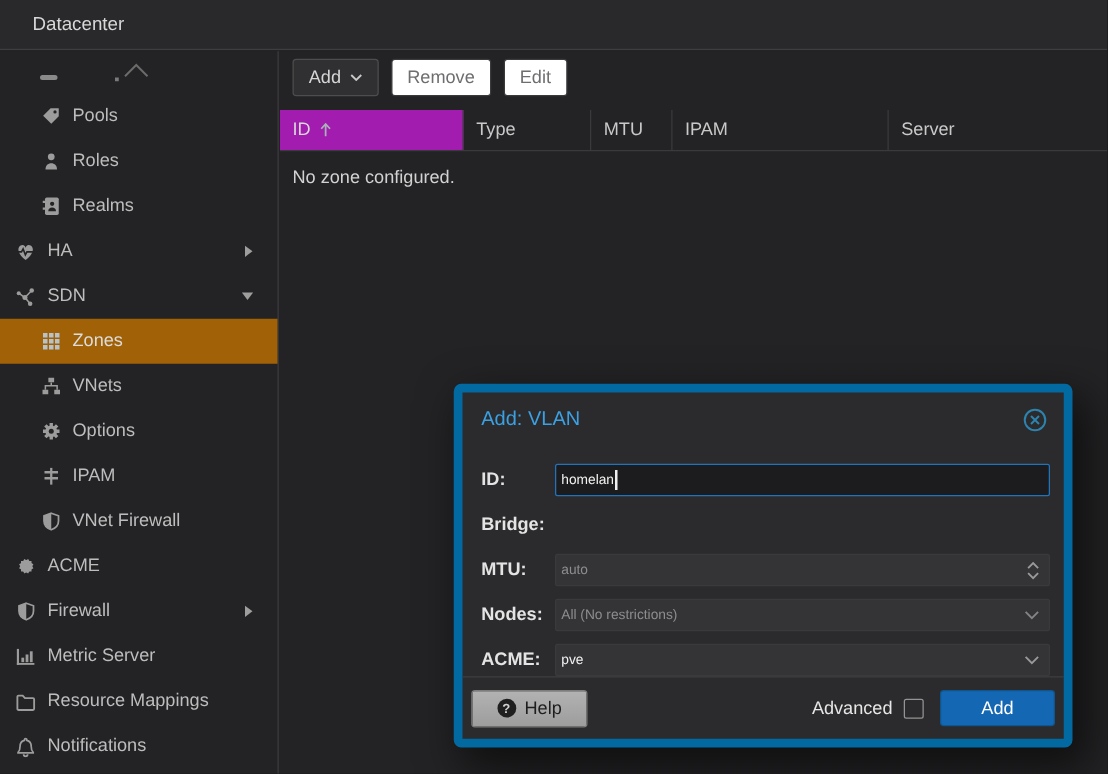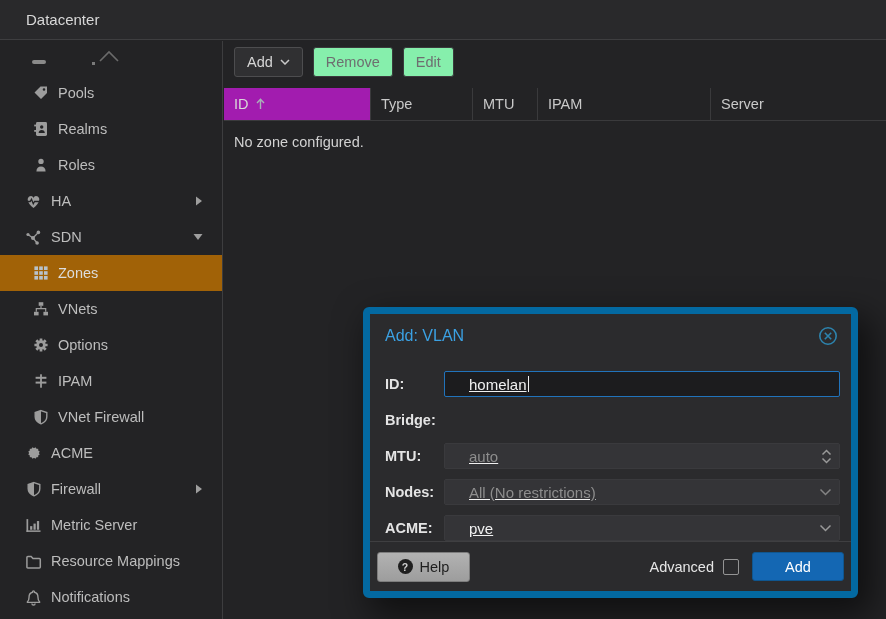--- a/index.html
+++ b/index.html
@@ -8,61 +8,61 @@
   #screen { position:relative; width:886px; height:619px; background:#232325; overflow:hidden; }
 
   
   .topbar { position:absolute; left:0; top:0; width:886px; height:40px; background:#29292b;
             border-bottom:1px solid #3e3e40; display:flex; align-items:center; padding-left:26px; }
   .topbar .title { font-size:15px; color:#d8d8d8; }
 
   
   .sidebar { position:absolute; left:0; top:41px; width:223px; bottom:0; background:#232325;
              border-right:1px solid #3d3d3f; }
-  .side-item { position:relative; height:36px; display:flex; align-items:center; padding-left:25px; cursor:pointer; }
+  .side-item { position:relative; height:36px; display:flex; align-items:center; padding-left:12px; cursor:pointer; }
   .side-item.child { padding-left:32px;text-align:center; }
   .side-item .ico { width:17px; height:17px; flex:0 0 17px; margin-right:9px; display:flex; align-items:center; justify-content:center; }
   .side-item .lbl { font-size:14.5px; color:#bdbdbd; white-space:nowrap; }
   .side-item.selected { background:#a16207; }
   .side-item.selected .lbl { color:#dcdcdc; }
   .expander { position:absolute; right:19px; top:50%; transform:translateY(-50%); display:flex; }
   .clipped { height:34px; position:relative; overflow:hidden; }
   .clip-dash { position:absolute; left:32px; top:19px; width:14px; height:4px; background:#8a8a8a; border-radius:2px; }
   .clip-dot  { position:absolute; left:92px; top:21px; width:3px; height:3px; background:#7a7a7a; }
   .clip-chev { position:absolute; left:98px; top:9px; }
 
   
   .content { position:absolute; left:224px; top:41px; right:0; bottom:0; background:#232325; }
   .toolbar { display:flex; gap:10px; padding:6px 0 0 10px; }
   .btn { height:30px; padding:0 12px; display:inline-flex; align-items:center; gap:7px;
          background:#303032; border:1px solid #4d4d4f; border-radius:3px;
          color:#d6d6d6; font-size:14.5px; cursor:pointer; }
-  .btn.disabled { background:#86efac; border-color:#3a3a3c; color:#6e6e70; cursor:default; }
+  .btn.disabled { background:#ffffff; border-color:#3a3a3c; color:#6e6e70; cursor:default; }
   .grid-header { display:flex; margin-top:11px; height:33px; border-bottom:1px solid #3a3a3c; }
   .col { display:flex; align-items:center; padding-left:10px; border-right:1px solid #3a3a3c;
          font-size:14.5px; color:#c9c9c9; cursor:pointer; }
   .col-id { width:147px; background:#a21caf; color:#d8d8d8; }
   .col-type { width:102px; } .col-mtu { width:65px; } .col-ipam { width:173px; }
   .col-domain { flex:1; border-right:none; }
   .sort-arrow { margin-left:7px; display:flex; }
   .empty-text { margin:13px 0 0 10px; font-size:14.5px; color:#d2d2d2; }
 
   
   .dialog { position:absolute; left:363px; top:307px; width:495px; height:291px;
             background:#2b2b2d; border:7px solid #0369a1; border-radius:6px;
             box-shadow:10px 14px 34px 4px rgba(0,0,0,0.55); z-index:10; }
   .dlg-titlebar { height:44px; display:flex; align-items:center; padding:0 12px 0 15px; }
   .dlg-title { font-size:16px; color:#3ba1e3; flex:1; }
   .dlg-close { width:22px; height:22px; display:flex; align-items:center; justify-content:center; cursor:pointer; }
   .dlg-row { display:flex; align-items:center; margin:10px 11px 0 15px; height:26px; }
   .dlg-row.first { margin-top:13px; }
   .dlg-label { width:59px; flex:0 0 59px; font-size:14.5px; color:#e4e4e4;font-weight:bold; }
   .field { flex:1; position:relative; height:26px; background:#343437; border:1px solid #3a3a3d;
-           border-radius:2px; display:flex; align-items:center; padding:0 24px 0 24px;
-           font-size:15px; color:#f1f1f1; cursor:text;text-decoration:underline; }
+           border-radius:2px; display:flex; align-items:center; padding:0 24px 0 4px;
+           font-size:11px; color:#f1f1f1; cursor:text; }
   .field.focused { background:#1c1c1e; border-color:#2173bb; }
   .field .ph { color:#8d8d8d; }
   .text-caret { display:inline-block; width:1.5px; height:16px; background:#f0f0f0; margin-left:1px; }
   .trigger { position:absolute; right:7px; top:0; bottom:0; display:flex; flex-direction:column;
              justify-content:center; align-items:center; gap:1px; cursor:pointer; }
   .dlg-footer { position:absolute; left:0; right:0; bottom:0; height:50px; border-top:1px solid #3f3f41;
                 display:flex; align-items:center; padding:0 7px; }
   .help-btn { width:93px; height:30px; background:linear-gradient(#b2b2b2,#9d9d9d); border:1px solid #7d7d7d;
               border-radius:3px; display:flex; align-items:center; justify-content:center; gap:7px;
               font-size:14.5px; color:#1e1e1e; cursor:pointer; }
@@ -100,39 +100,39 @@
       <span class="ico">
         <svg width="16" height="16" viewBox="0 0 16 16">
             <path fill-rule="evenodd" fill="#9c9c9c" d="M1.5 7.5 L7.5 1.5 H14 V8 L8 14 Z M11 3.2 a1.3 1.3 0 1 0 0 2.6 a1.3 1.3 0 1 0 0-2.6 Z"></path>
           </svg>
       </span>
       <span class="lbl">Pools</span>
     </div>
 
     <div class="side-item child">
       <span class="ico">
+        <svg width="16" height="16" viewBox="0 0 16 16" fill="#9c9c9c">
+            <circle cx="8" cy="4.4" r="2.7"></circle>
+            <path d="M3.4 14.5 c0-3.2 2-4.9 4.6-4.9 s4.6 1.7 4.6 4.9 z"></path>
+          </svg>
+      </span>
+      <span class="lbl">Roles</span>
+    </div>
+
+    <div class="side-item child">
+      <span class="ico">
         <svg width="16" height="16" viewBox="0 0 16 16">
             <rect x="3" y="1" width="11" height="14" rx="1.4" fill="#9c9c9c"></rect>
             <rect x="1.2" y="3.6" width="2.4" height="1.8" fill="#9c9c9c"></rect>
             <rect x="1.2" y="9" width="2.4" height="1.8" fill="#9c9c9c"></rect>
             <circle cx="8.7" cy="6" r="1.7" fill="#232325"></circle>
             <path d="M5.6 12 c0-2 1.3-3 3.1-3 s3.1 1 3.1 3 z" fill="#232325"></path>
           </svg>
       </span>
       <span class="lbl">Realms</span>
-    </div>
-
-    <div class="side-item child">
-      <span class="ico">
-        <svg width="16" height="16" viewBox="0 0 16 16" fill="#9c9c9c">
-            <circle cx="8" cy="4.4" r="2.7"></circle>
-            <path d="M3.4 14.5 c0-3.2 2-4.9 4.6-4.9 s4.6 1.7 4.6 4.9 z"></path>
-          </svg>
-      </span>
-      <span class="lbl">Roles</span>
     </div>
 
     <div class="side-item">
       <span class="ico">
         <svg width="17" height="17" viewBox="0 0 16 16">
             <path fill="#9c9c9c" d="M8 14.2 C2.2 9.6 1.4 5.6 3.9 3.4 C5.9 1.8 8 3.4 8 5 C8 3.4 10.1 1.8 12.1 3.4 C14.6 5.6 13.8 9.6 8 14.2 Z"></path>
             <path d="M1.5 8 h3.4 l1.2-2.2 1.7 4.4 1.2-2.2 h5.5" fill="none" stroke="#232325" stroke-width="1.2"></path>
           </svg>
       </span>
       <span class="lbl">HA</span>

